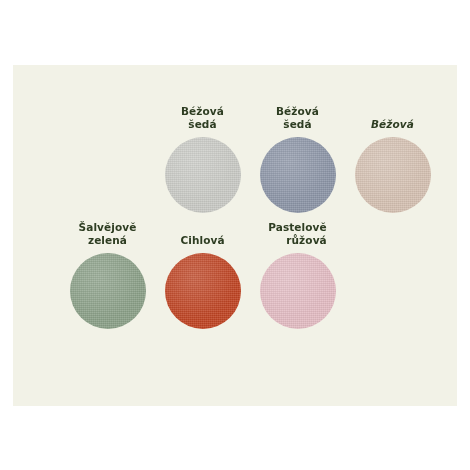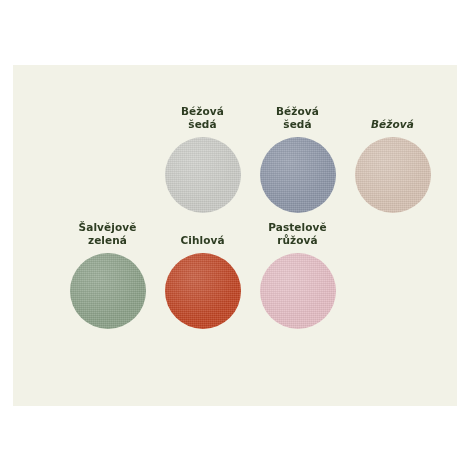--- a/index.html
+++ b/index.html
@@ -123,20 +123,20 @@
 zelená</div>
         <div class="swatch-dot" style="background-color: rgb(139, 160, 136);"></div>
       </div>
 
       <div class="swatch one-line r2 c2">
         <div class="swatch-label" style="color: rgb(46, 61, 34);">Cihlová</div>
         <div class="swatch-dot" style="background-color: rgb(191, 68, 35);"></div>
       </div>
 
       <div class="swatch two-line r2 c3">
-        <div class="swatch-label" style="color: rgb(46, 61, 34);">Pastelově
+        <div class="swatch-label" style="color: rgb(46, 61, 34); text-align: right;">Pastelově
 růžová</div>
         <div class="swatch-dot" style="background-color: rgb(227, 188, 195);"></div>
       </div>
 
     </div>
   </div>
 </div>
 
 </body></html>

